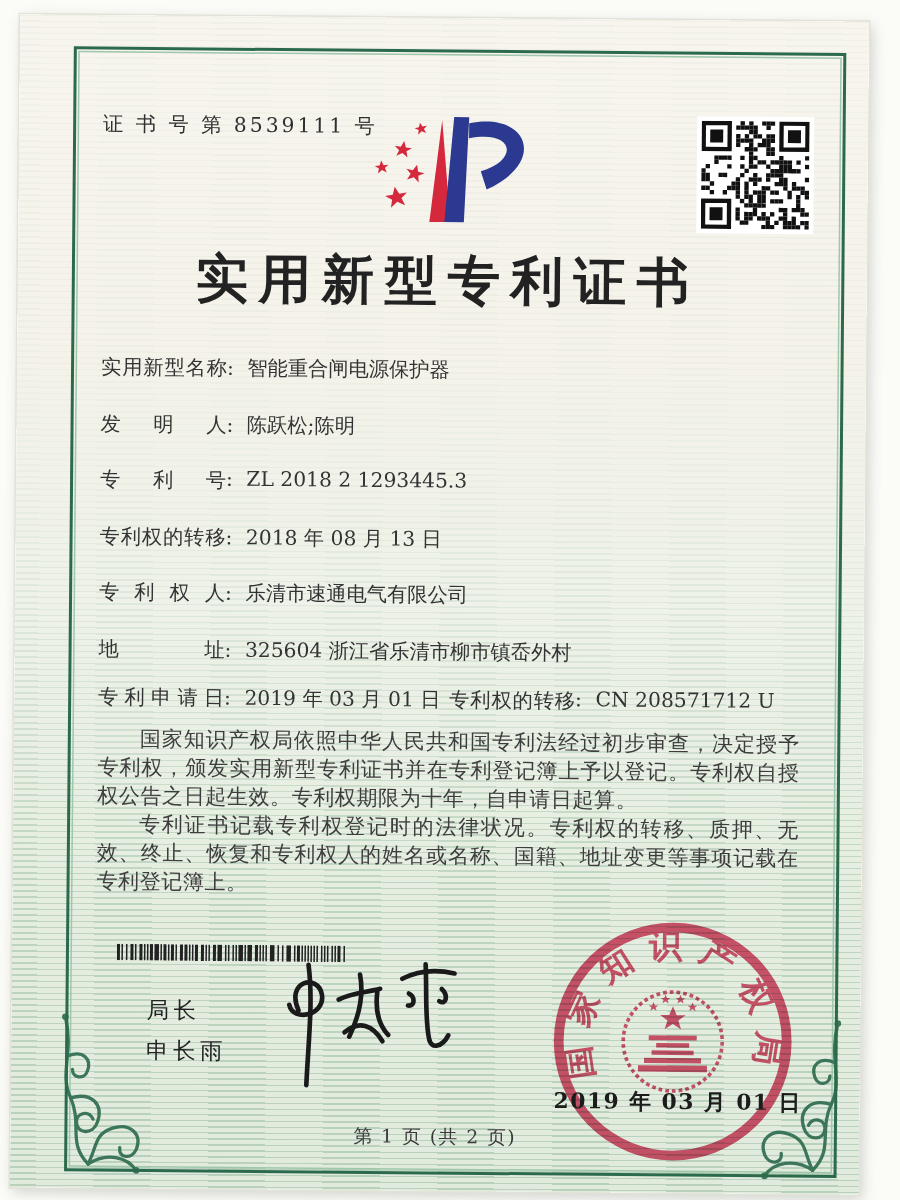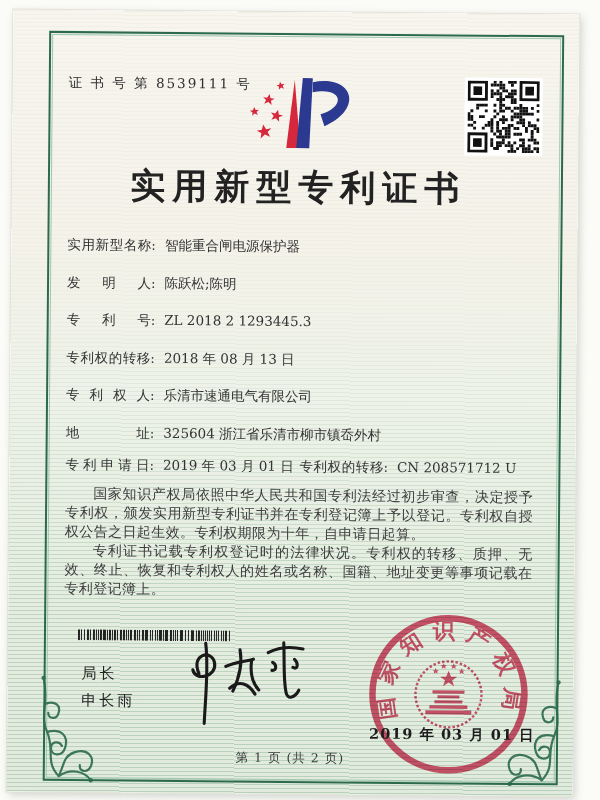--- a/index.html
+++ b/index.html
@@ -26,21 +26,21 @@
   .title{position:absolute;left:0;right:0;top:152px;z-index:3;text-align:center;
     font-size:35px;font-weight:600;letter-spacing:7px;color:#222;text-indent:7px;}
   .field{position:absolute;left:56px;right:30px;z-index:3;font-size:13.5px;color:#333;white-space:nowrap;}
   .flabel{display:inline-block;width:84px;text-align:justify;text-align-last:justify;vertical-align:top;}
   .colon{margin-right:9px;}
   .pair2{position:absolute;left:234px;top:0;}
   .paras{position:absolute;left:56px;top:474px;width:468px;z-index:3;font-size:14px;
     line-height:19px;color:#3d3d3d;letter-spacing:.4px;text-align:justify;}
   .paras p{text-indent:2em;}
   .barcode{position:absolute;left:70px;top:619px;width:152px;height:11px;z-index:3;}
-  .signer{position:absolute;left:74px;top:650px;z-index:3;font-size:15px;line-height:27px;letter-spacing:3px;color:#222;
+  .signer{position:absolute;left:90px;top:650px;z-index:3;font-size:15px;line-height:27px;letter-spacing:3px;color:#222;
     font-family:"DejaVu Sans","Liberation Sans",sans-serif;}
   .signature{position:absolute;left:162px;top:624px;width:150px;height:98px;z-index:4;transform:rotate(-3deg);}
   .sig-hidden{position:absolute;width:1px;height:1px;overflow:hidden;clip:rect(0 0 0 0);}
   .seal{position:absolute;left:360px;top:600px;width:162px;height:162px;z-index:4;mix-blend-mode:multiply;opacity:.88;color:var(--seal-red);}
   .seal-date{position:absolute;left:362px;top:712px;z-index:5;font-size:14.5px;font-weight:600;letter-spacing:1px;color:#1c1c1c;}
   .footer{position:absolute;left:0;right:0;top:738px;z-index:3;text-align:center;font-size:12.5px;color:#3a3a3a;letter-spacing:1px;}
   svg{display:block;}
 </style>
 </head>
 <body>

